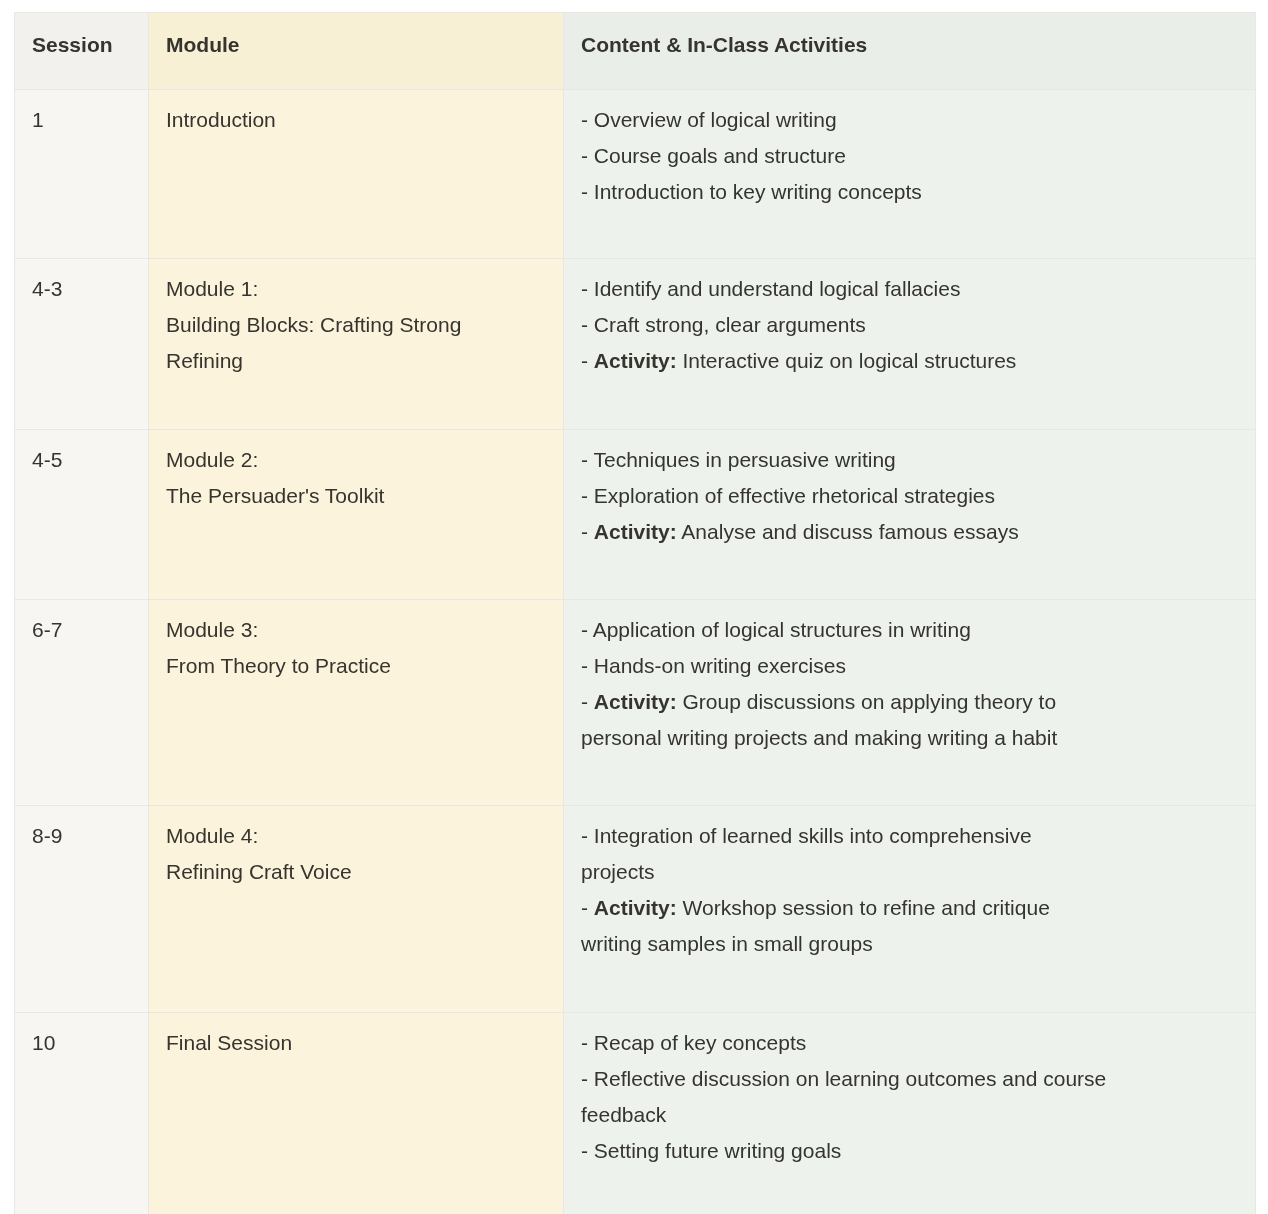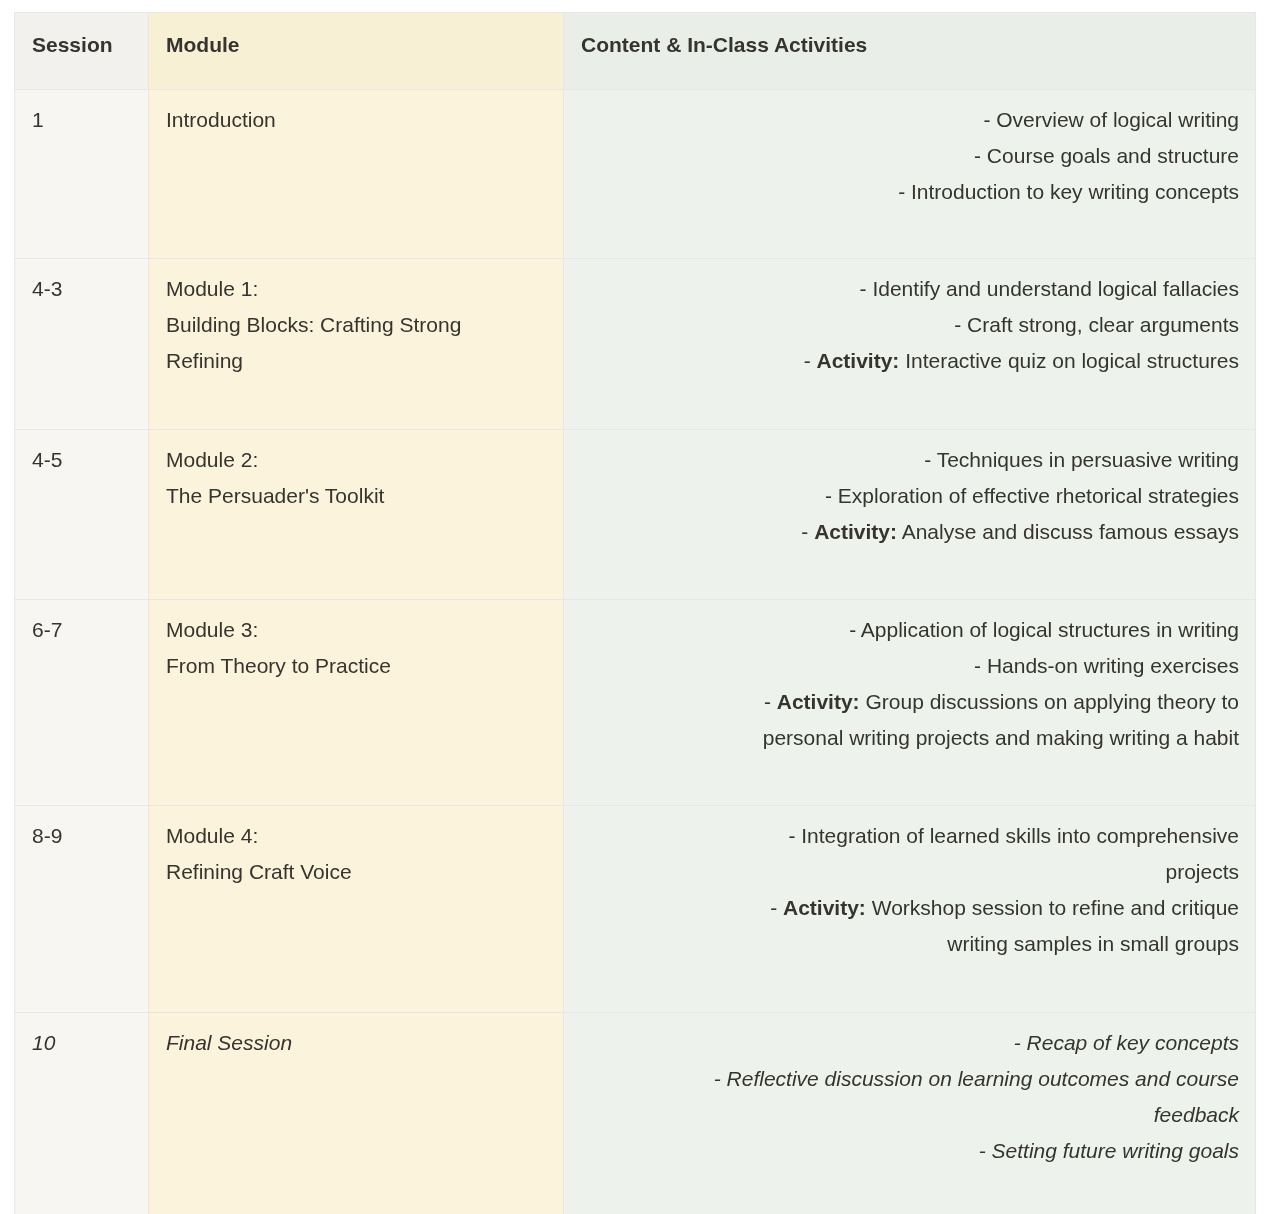--- a/index.html
+++ b/index.html
@@ -40,28 +40,28 @@
     font-weight: 700;
     padding-top: 14px;
     padding-bottom: 26px;
   }
   th.session { background: var(--session-header-bg, #f2f1ed); }
   th.module  { background: var(--module-header-bg, #f8f0d4); }
   th.content { background: var(--content-header-bg, #e9efe8); }
 
   td.session { background: var(--session-col-bg, #f7f6f3); }
   td.module  { background: var(--module-col-bg, #fbf3db); }
-  td.content { background: var(--content-col-bg, #edf3ec); text-align: right; }
+  td.content { background: var(--content-col-bg, #edf3ec); }
 
   tbody tr:nth-child(1) { height: 169px; }
   tbody tr:nth-child(2) { height: 171px; }
   tbody tr:nth-child(3) { height: 170px; padding-left: 15px; }
   tbody tr:nth-child(4) { height: 206px; }
   tbody tr:nth-child(5) { height: 207px; }
-  tbody tr:nth-child(6) { height: 202px; font-style: italic; }
+  tbody tr:nth-child(6) { height: 202px; }
 
   .line { white-space: pre-wrap; }
   .line b { font-weight: 700; }
 </style>
 </head>
 <body>
 
 <div class="table-wrap">
   <table class="schedule">
     <colgroup>

